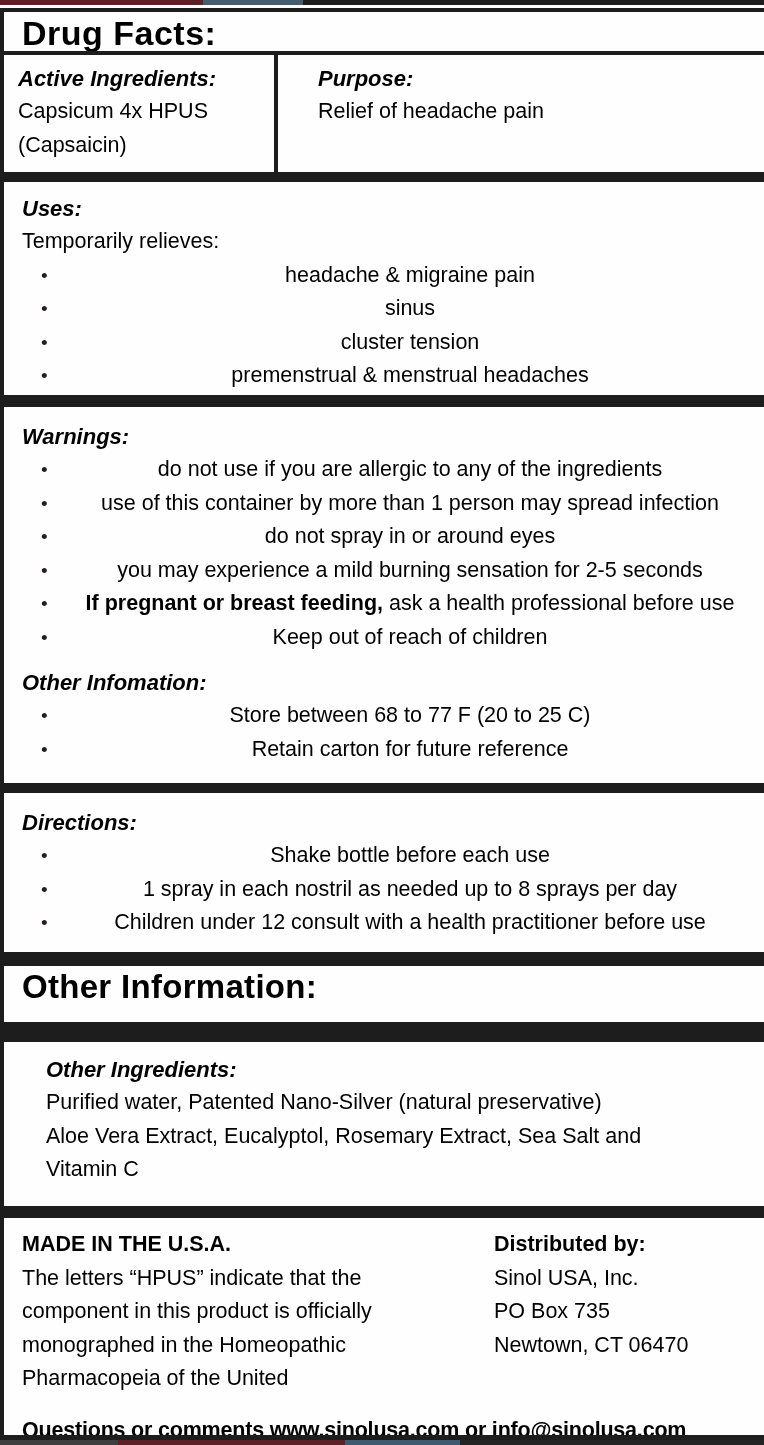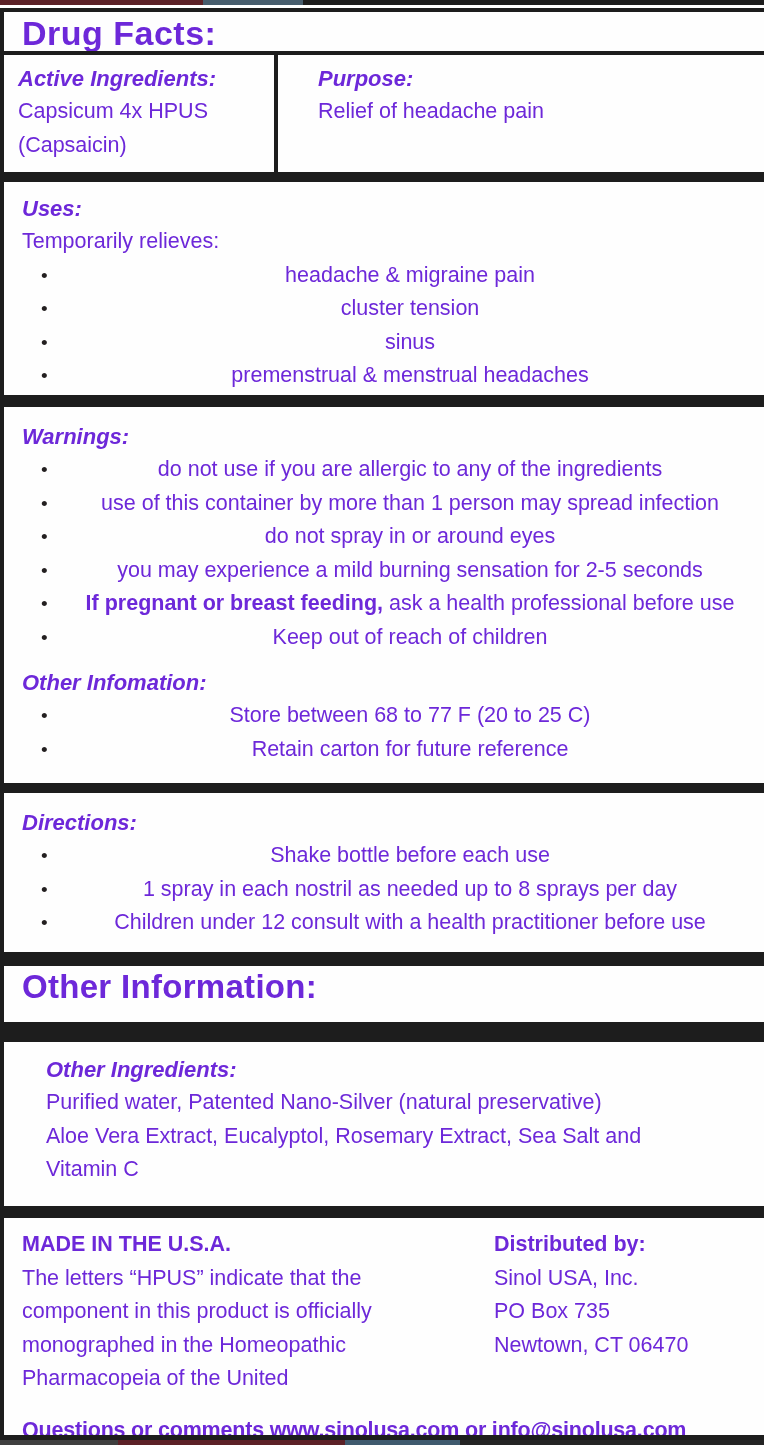--- a/index.html
+++ b/index.html
@@ -1,21 +1,21 @@
 <!DOCTYPE html>
 <html><head>
 <meta charset="utf-8">
 <style>
   html,body { margin:0; padding:0; background:#ffffff; }
   .page {
     position:relative;
     width:764px; height:1445px;
     background:#ffffff;
     font-family:"Liberation Sans", sans-serif;
-    color:#6d28d9;
+    color:#000000;
     overflow:hidden;
   }
   .strip { display:flex; width:764px; }
   .strip-top { height:5px; }
   .strip-bottom { height:5px; }
   .seg { height:100%; }
   .gap-white { height:3px; background:#ffffff; }
   .band { background:#1d1d1d; width:764px; }
   .band-4 { height:4px; }
   .band-5 { height:5px; }
@@ -103,22 +103,22 @@
     </div>
   </div>
 
   <div class="band band-10"></div>
 
   <div class="sec uses-sec">
     <div class="h-ital">Uses:</div>
     <div class="bodyline">Temporarily relieves:</div>
     <ul class="blist">
       <li>headache &amp; migraine pain</li>
+      <li>sinus</li>
       <li>cluster tension</li>
-      <li>sinus</li>
       <li>premenstrual &amp; menstrual headaches</li>
     </ul>
   </div>
 
   <div class="band band-12"></div>
 
   <div class="sec warn-sec">
     <div class="h-ital">Warnings:</div>
     <ul class="blist">
       <li>do not use if you are allergic to any of the ingredients</li>

